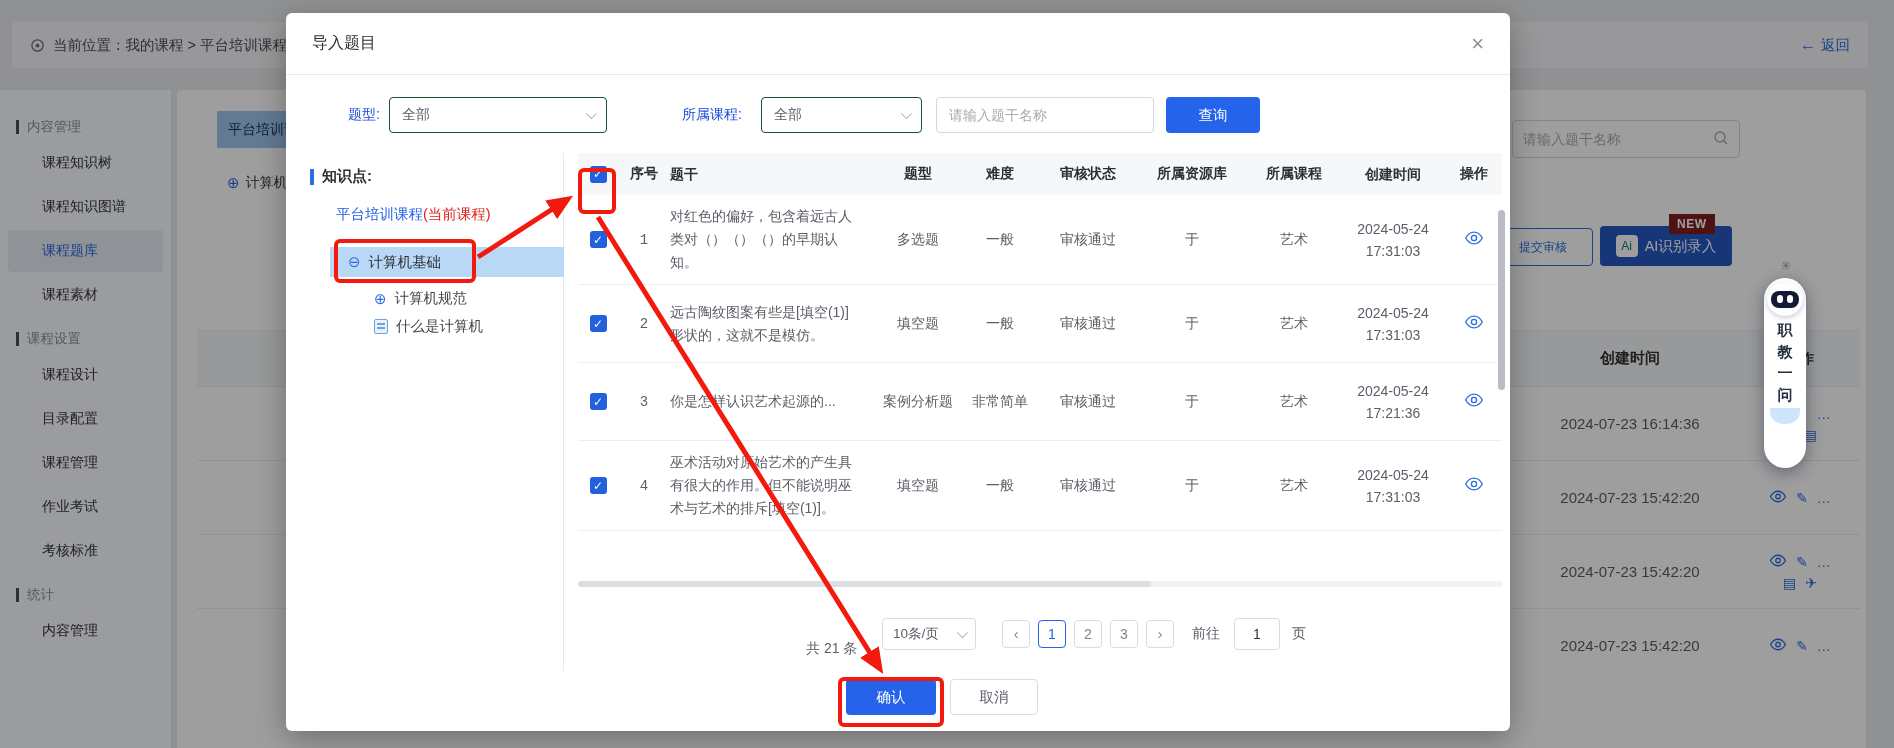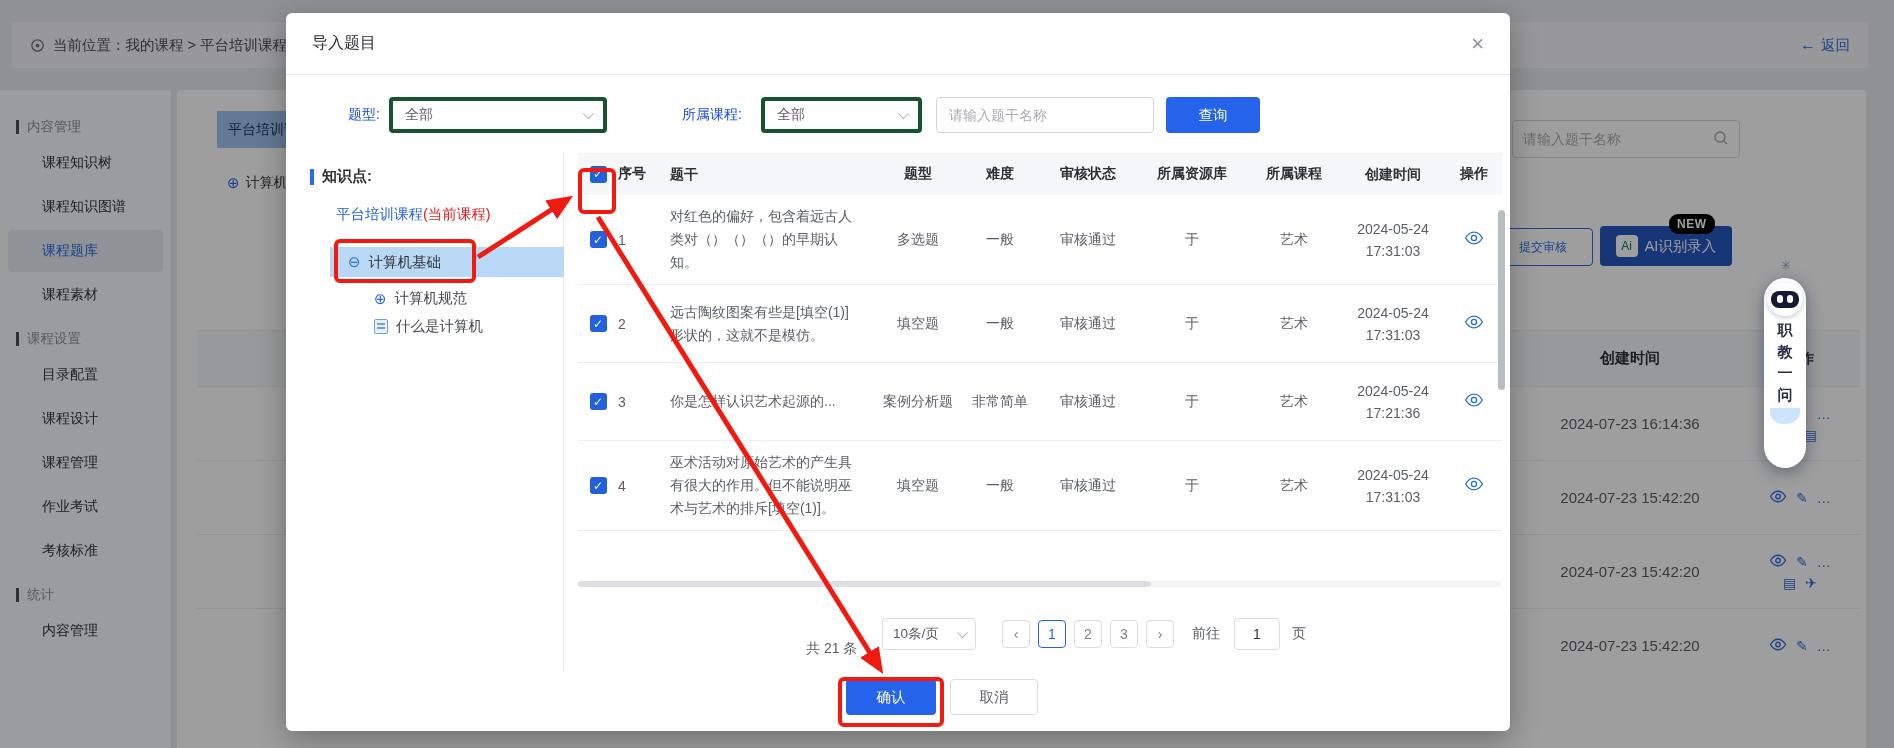--- a/index.html
+++ b/index.html
@@ -22,21 +22,21 @@
   .card { position:absolute; left:177px; top:90px; right:28px; bottom:0; background:#ffffff; border-radius:4px 4px 0 0; }
   .bg-tab { position:absolute; left:40px; top:21px; width:106px; height:37px; background:#9ec6ef; color:#16365f; display:flex; align-items:center; justify-content:center; font-size:14px; }
   .bg-tree { position:absolute; left:50px; top:84px; display:flex; align-items:center; gap:6px; color:#33363b; white-space:nowrap; }
   .bg-tree .pm { color:#2b6de0; font-size:15px; }
   .bg-search { position:absolute; left:1335px; top:30px; width:228px; height:38px; border:1px solid #d4d7de; border-radius:4px; background:#fff; display:flex; align-items:center; padding:0 10px; }
   .bg-search input { border:none; outline:none; flex:1; font-size:14px; color:#303133; font-family:inherit; }
   .bg-search input::placeholder { color:#a8abb2; }
   .btn-outline-blue { position:absolute; left:1316px; top:138px; width:100px; height:38px; background:#fff; border:1px solid #2b6de0; color:#2b6de0; border-radius:4px; font-size:12px; font-family:inherit; }
   .btn-ai { position:absolute; left:1423px; top:136px; width:132px; height:40px; background:#2558c0; border:none; color:#fff; border-radius:4px; font-size:14.5px; display:flex; align-items:center; justify-content:center; gap:7px; font-family:inherit; }
   .ai-chip { width:22px; height:22px; background:#fff; color:#0f766e; border-radius:4px; display:flex; align-items:center; justify-content:center; font-size:12px; font-weight:normal; }
-  .new-badge { position:absolute; left:1492px; top:124px; background:#000000; color:#fff; font-size:12px; font-weight:bold; padding:3px 8px; border-radius:9px; letter-spacing:.5px; }
+  .new-badge { position:absolute; left:1492px; top:124px; background:#7f1d1d; color:#fff; font-size:12px; font-weight:bold; padding:3px 8px; border-radius:0; letter-spacing:.5px; }
   .bgtable { position:absolute; left:20px; right:6px; top:240px; }
   .bgt-head { display:flex; height:56px; align-items:center; background:#f6f7f9; border-top:1px solid #ebeef5; color:#303133; font-weight:bold; }
   .bgt-row { display:flex; min-height:74px; align-items:center; border-top:1px solid #ebeef5; color:#5a5e66; }
   .bgt-sp { flex:1; }
   .bgt-date { width:220px; text-align:center; font-size:15px; }
   .bgt-op { width:120px; text-align:center; }
   .oprow { display:flex; align-items:center; justify-content:center; gap:9px; color:#2b6de0; }
   .oprow + .oprow { margin-top:6px; }
   .ic { color:#2b6de0; font-size:14px; line-height:1; }
 
@@ -53,42 +53,42 @@
   .vlabel { margin-top:6px; display:flex; flex-direction:column; gap:5px; color:#273043; font-weight:bold; font-size:15px; line-height:1.1; }
   .wave { width:30px; height:16px; margin:5px auto 0; background:#cde5fa; border-radius:0 0 14px 14px / 0 0 12px 12px; }
 
   
   .modal { position:absolute; left:286px; top:13px; width:1224px; height:718px; background:#fff; border-radius:6px; z-index:20; box-shadow:0 8px 30px rgba(0,0,0,.3); }
   .m-head { height:62px; border-bottom:1px solid #e8eaef; display:flex; align-items:center; padding:0 26px; }
   .m-title { font-size:16px; color:#2d2f33; }
   .m-close { margin-left:auto; color:#8a8f99; font-size:22px; line-height:1; cursor:pointer; }
   .filters { position:absolute; left:0; top:84px; width:100%; height:36px; }
   .f-label { position:absolute; top:9px; color:#1d4ed8; }
-  .select { position:absolute; height:36px; border:4px solid #14532d; border-radius:4px; background:#fff; display:flex; align-items:center; padding:0 12px; color:#5a5e66; }
+  .select { position:absolute; height:36px; border:1px solid #14532d; border-radius:4px; background:#fff; display:flex; align-items:center; padding:0 12px; color:#5a5e66; }
   .chev { margin-left:auto; width:8px; height:8px; border-right:1.6px solid #b0b3ba; border-bottom:1.6px solid #b0b3ba; transform:rotate(45deg) translateY(-2px); }
   .f-input { position:absolute; left:650px; top:0; width:218px; height:36px; border:1px solid #d4d7de; border-radius:4px; padding:0 12px; font-size:14px; font-family:inherit; color:#303133; outline:none; }
   .f-input::placeholder { color:#a8abb2; }
   .btn-query { position:absolute; left:880px; top:0; width:94px; height:36px; background:#2563eb; color:#fff; border:none; border-radius:4px; font-size:14.5px; font-family:inherit; }
 
   .treepane { position:absolute; left:0; top:140px; width:278px; bottom:60px; border-right:1px solid #e8eaef; }
   .kp-label { position:absolute; left:24px; top:14px; display:flex; align-items:center; color:#2d2f33; font-size:15px; font-weight:bold; }
   .kp-label::before { content:""; width:4px; height:16px; background:#2b6de0; margin-right:8px; }
   .t-root { position:absolute; left:50px; top:52px; font-size:14.5px; }
   .t-root .rb { color:#2563eb; } .t-root .rr { color:#e02020; }
   .t-sel { position:absolute; left:44px; top:94px; width:234px; height:30px; background:#b9d8f6; display:flex; align-items:center; padding-left:18px; gap:8px; color:#2f3338; font-size:14.5px; }
   .t-sel .pm, .t-child .pm { color:#2b6de0; font-size:15px; }
   .t-child { position:absolute; left:88px; display:flex; align-items:center; gap:8px; color:#45484d; font-size:14.5px; }
   .doc-ic { width:14px; height:15px; border:1.5px solid #6fa1dc; border-radius:2px; position:relative; background:#e9f2fc; }
   .doc-ic::before { content:""; position:absolute; left:2px; top:3px; right:2px; height:1.5px; background:#6fa1dc; box-shadow:0 4px 0 #6fa1dc; }
 
   .qtable { position:absolute; left:292px; top:140px; width:924px; }
   .thead { display:flex; align-items:center; background:#f6f7f9; height:42px; font-weight:bold; color:#2d2f33; }
   .trow { display:flex; align-items:center; border-bottom:1px solid #ebeef5; padding:10px 0; min-height:78px; color:#5a5e66; }
   .c-check { width:40px; display:flex; justify-content:center; }
-  .c-no { width:52px; text-align:left; }
+  .c-no { width:52px; text-align:center;font-family:Liberation Mono, monospace; }
   .c-stem { width:206px; padding-right:22px; line-height:23px; }
   .c-type { width:84px; text-align:center; padding:0 7px; }
   .c-diff { width:80px; text-align:center; }
   .c-status { width:96px; text-align:center; }
   .c-repo { width:112px; text-align:center; }
   .c-course { width:92px; text-align:center; }
   .c-date { width:106px; text-align:center; line-height:22px; }
   .c-op { width:56px; text-align:center; }
   .cb { width:17px; height:17px; background:#2260dd; border-radius:3px; color:#fff; font-size:12px; display:flex; align-items:center; justify-content:center; cursor:pointer; }
   .hscroll { position:absolute; left:292px; top:568px; width:924px; height:6px; background:#f1f2f4; border-radius:3px; }
@@ -133,22 +133,22 @@
     </span>
   </div>
 
   <aside class="sidebar">
     <div class="sec-title">内容管理</div>
     <div class="side-item">课程知识树</div>
     <div class="side-item">课程知识图谱</div>
     <div class="side-item active">课程题库</div>
     <div class="side-item">课程素材</div>
     <div class="sec-title">课程设置</div>
+    <div class="side-item">课程设计</div>
     <div class="side-item">目录配置</div>
-    <div class="side-item">课程设计</div>
     <div class="side-item">课程管理</div>
     <div class="side-item">作业考试</div>
     <div class="side-item">考核标准</div>
     <div class="sec-title">统计</div>
     <div class="side-item">内容管理</div>
   </aside>
 
   <div class="card">
     <div class="bg-tab">平台培训课程</div>
     <div class="bg-tree">

